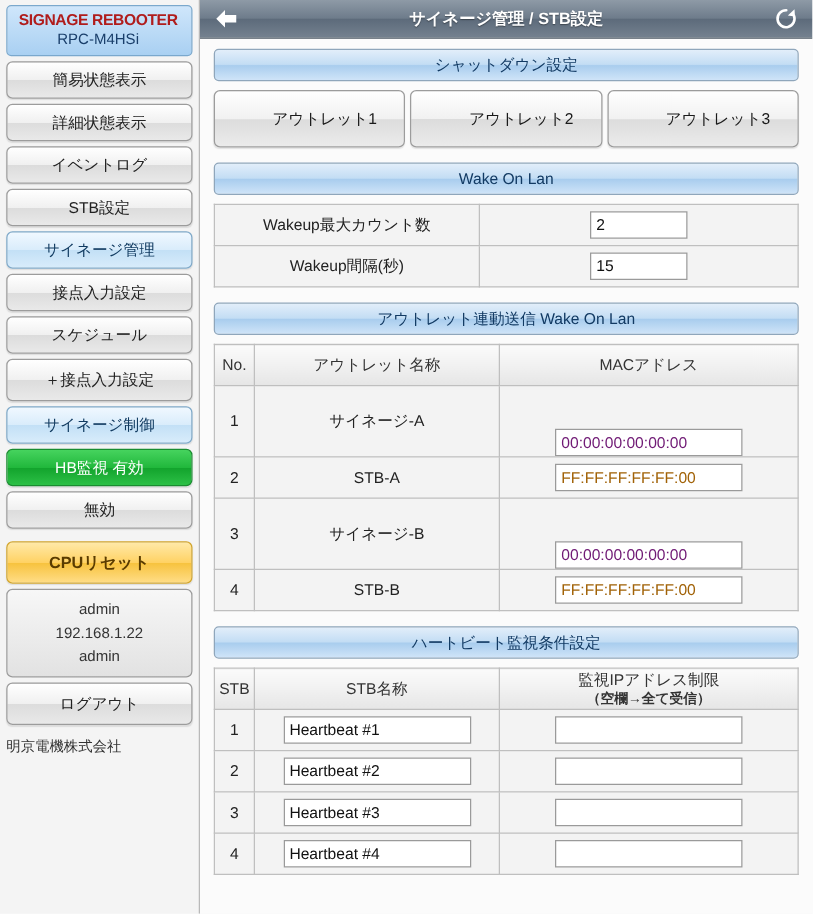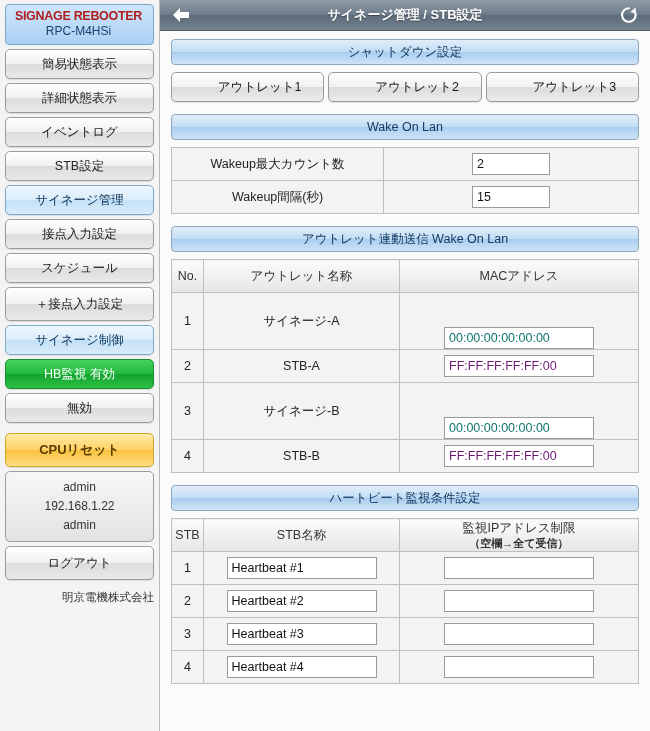--- a/index.html
+++ b/index.html
@@ -85,21 +85,21 @@
     background: linear-gradient(#f7f7f7, #e2e2e2);
     font-size: 12px;
     color: #333;
     text-align: center;
     padding: 6px 2px;
     line-height: 19px;
   }
   .footer-note {
     font-size: 11.5px;
     color: #333;
-    text-align: right;
+    text-align: left;
     margin-top: 6px;
     padding-bottom: 6px;
   }
   .spacer-sm { height: 2px; }
 
   
   .main {
     flex: 1;
     height: 731px;
     background: #fbfbfb;
@@ -147,21 +147,21 @@
     margin-bottom: 7px;
   }
 
   .outlet-row {
     display: flex;
     gap: 4px;
     margin-bottom: 12px;
   }
   .outlet-btn {
     flex: 1;
-    height: 30px;
+    height: 46px;
     border: 1px solid #9c9c9c;
     border-radius: 5px;
     background: linear-gradient(#ffffff 0%, #f1f1f1 50%, #dcdcdc 51%, #ebebeb 100%);
     font-size: 12.5px;
     color: #1a1a1a;
     display: flex;
     align-items: center;
     justify-content: center;
     box-shadow: 0 1px 1px rgba(0,0,0,0.10);
     padding-left: 24px;
@@ -205,25 +205,25 @@
     border: 1px solid #9a9a9a;
     background: #ffffff;
     font-size: 12.5px;
     font-family: "Liberation Sans", sans-serif;
     color: #111;
     padding: 0 4px;
     width: 78px;
   }
   input.mac {
     width: 150px;
+    color: #a16207;
+    text-align: left;
+  }
+  input.mac.placeholder-style {
     color: #701a75;
-    text-align: left;
-  }
-  input.mac.placeholder-style {
-    color: #0f766e;
     margin-top: 34px;
   }
   input.wide {
     width: 150px;
   }
   .hb-head-sub { font-size: 11px; display: block; line-height: 14px; font-weight: bold; }
   .hb-head-main { display: block; line-height: 15px; }
 </style>
 </head>
 <body>

